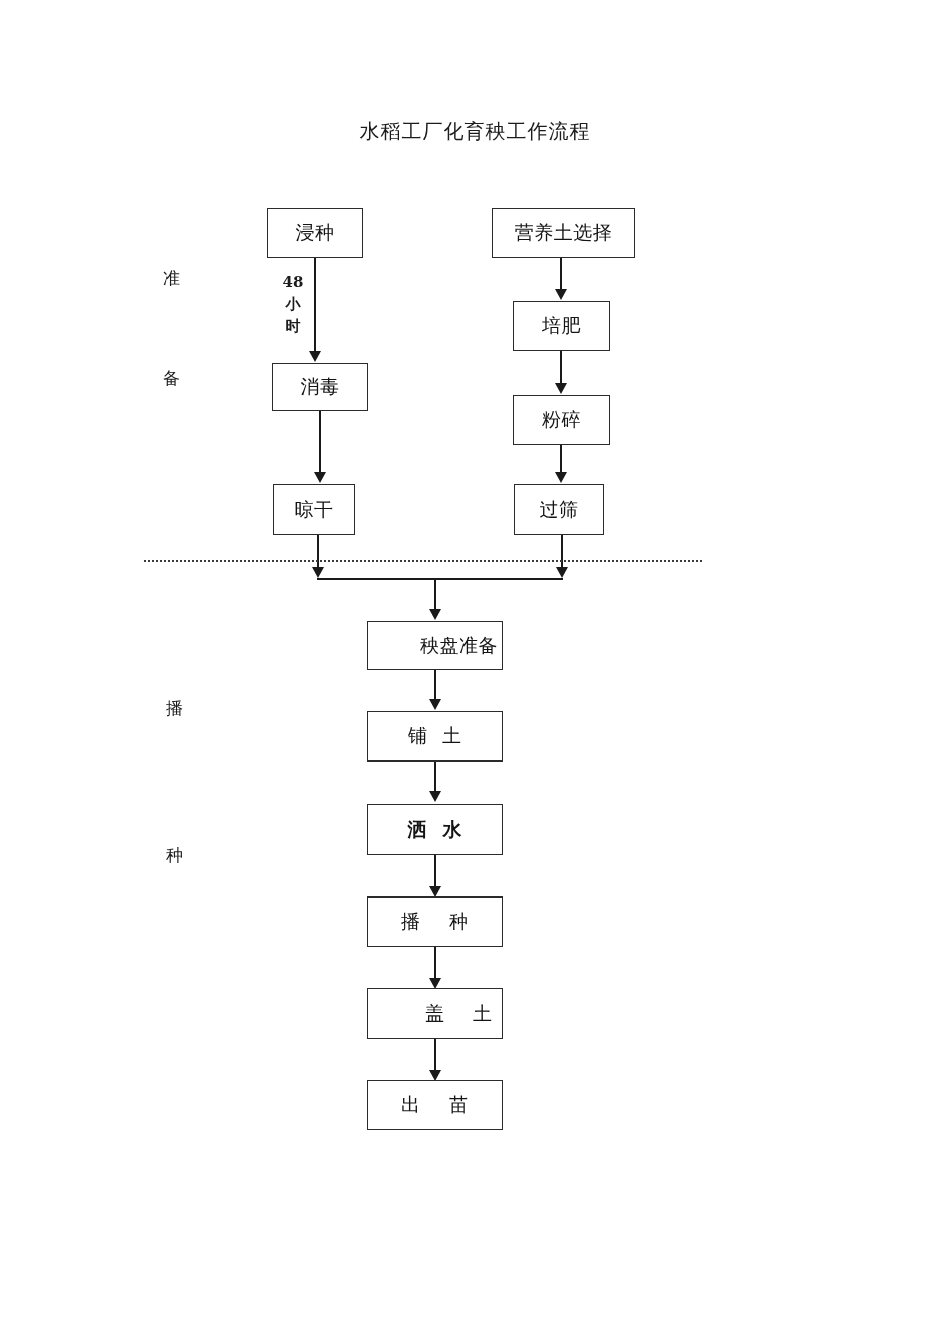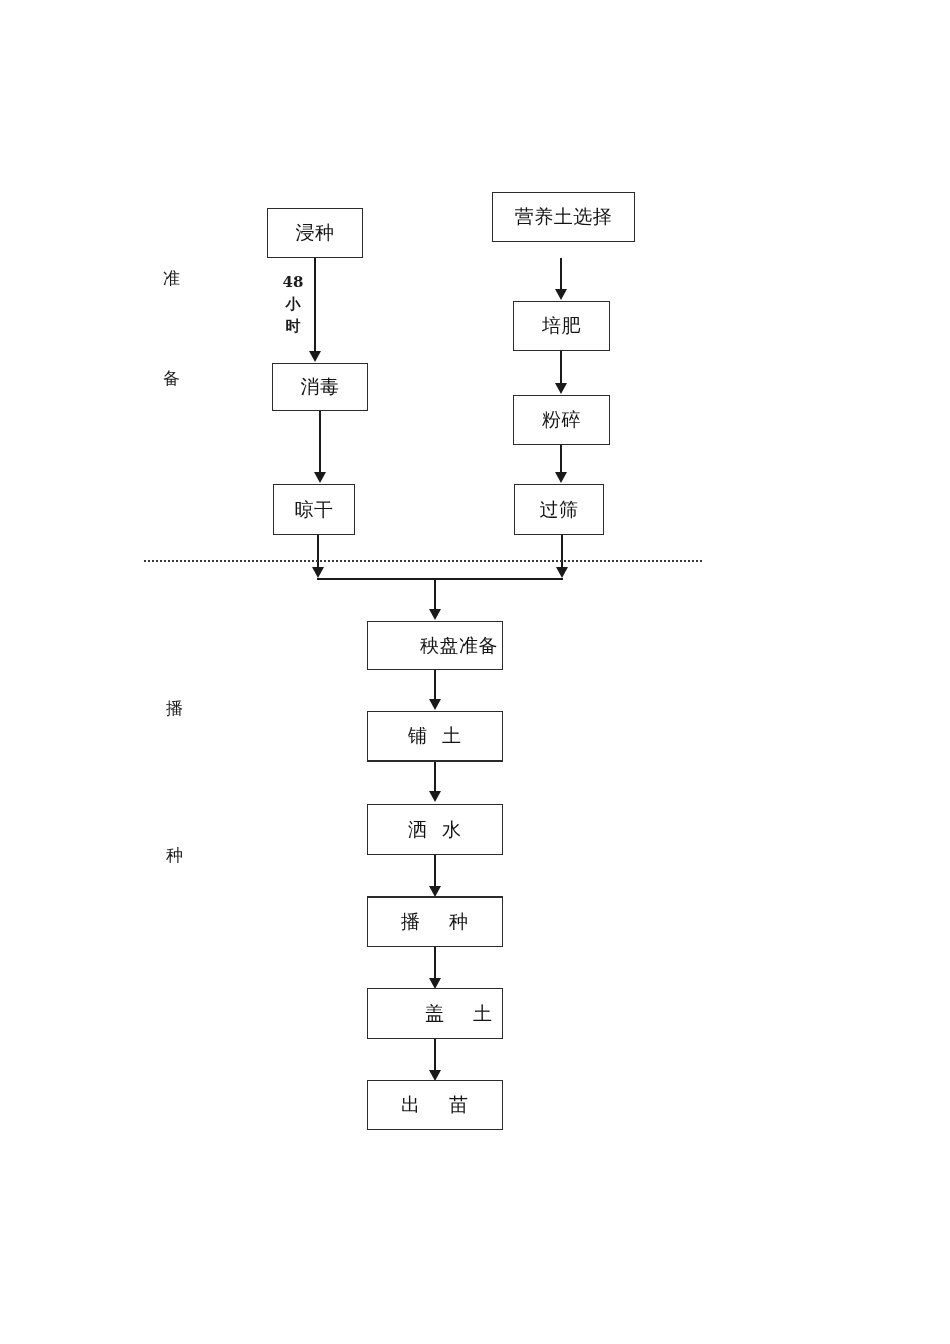--- a/index.html
+++ b/index.html
@@ -94,20 +94,21 @@
     text-align: center;
     white-space: pre-line;
     font-family: "DejaVu Serif", "Liberation Serif", serif;
   }
 </style>
 </head>
 <body>
 
 <div id="page">
 
+  <div class="doc-title">水稻工厂化育秧工作流程</div>
 
   <div class="stage-label" style="left:163px; top:270px;">准</div>
   <div class="stage-label" style="left:163px; top:370px;">备</div>
 
   <div class="stage-label" style="left:166px; top:700px;">播</div>
   <div class="stage-label" style="left:166px; top:847px;">种</div>
 
   <div class="node" style="left:267px; top:208px; width:96px; height:50px;">浸种</div>
 
   <div class="vline" style="left:314px; top:258px; height:94px;"></div>
@@ -119,21 +120,21 @@
   <div class="node" style="left:272px; top:363px; width:96px; height:48px;">消毒</div>
 
   <div class="vline" style="left:319px; top:411px; height:62px;"></div>
   <div class="arrowhead" style="left:314px; top:472px;"></div>
 
   <div class="node" style="left:273px; top:484px; width:82px; height:51px;">晾干</div>
 
   <div class="vline" style="left:317px; top:535px; height:40px;"></div>
   <div class="arrowhead" style="left:312px; top:567px;"></div>
 
-  <div class="node" style="left:492px; top:192px; width:143px; height:50px;">营养土选择</div>
+  <div class="node" style="left:492px; top:208px; width:143px; height:50px;">营养土选择</div>
 
   <div class="vline" style="left:560px; top:258px; height:32px;"></div>
   <div class="arrowhead" style="left:555px; top:289px;"></div>
 
   <div class="node" style="left:513px; top:301px; width:97px; height:50px;font-family:Liberation Mono, monospace;">培肥</div>
 
   <div class="vline" style="left:560px; top:351px; height:32px;"></div>
   <div class="arrowhead" style="left:555px; top:383px;"></div>
 
   <div class="node" style="left:513px; top:395px; width:97px; height:50px;">粉碎</div>
@@ -155,21 +156,21 @@
   <div class="node" style="left:367px; top:621px; width:136px; height:49px;padding-left:48px;">秧盘准备</div>
 
   <div class="vline" style="left:434px; top:670px; height:30px;"></div>
   <div class="arrowhead" style="left:429px; top:699px;"></div>
 
   <div class="node heavy-bottom wide-text" style="left:367px; top:711px; width:136px; height:51px;">铺  土</div>
 
   <div class="vline" style="left:434px; top:762px; height:30px;"></div>
   <div class="arrowhead" style="left:429px; top:791px;"></div>
 
-  <div class="node wide-text" style="left:367px; top:804px; width:136px; height:51px;">洒  水</div>
+  <div class="node wide-text" style="left:367px; top:804px; width:136px; height:51px;font-weight:bold;">洒  水</div>
 
   <div class="vline" style="left:434px; top:855px; height:32px;"></div>
   <div class="arrowhead" style="left:429px; top:886px;"></div>
 
   <div class="node heavy-top wide-text" style="left:367px; top:896px; width:136px; height:51px;">播    种</div>
 
   <div class="vline" style="left:434px; top:947px; height:32px;"></div>
   <div class="arrowhead" style="left:429px; top:978px;"></div>
 
   <div class="node wide-text" style="left:367px; top:988px; width:136px; height:51px;padding-left:48px;">盖    土</div>

